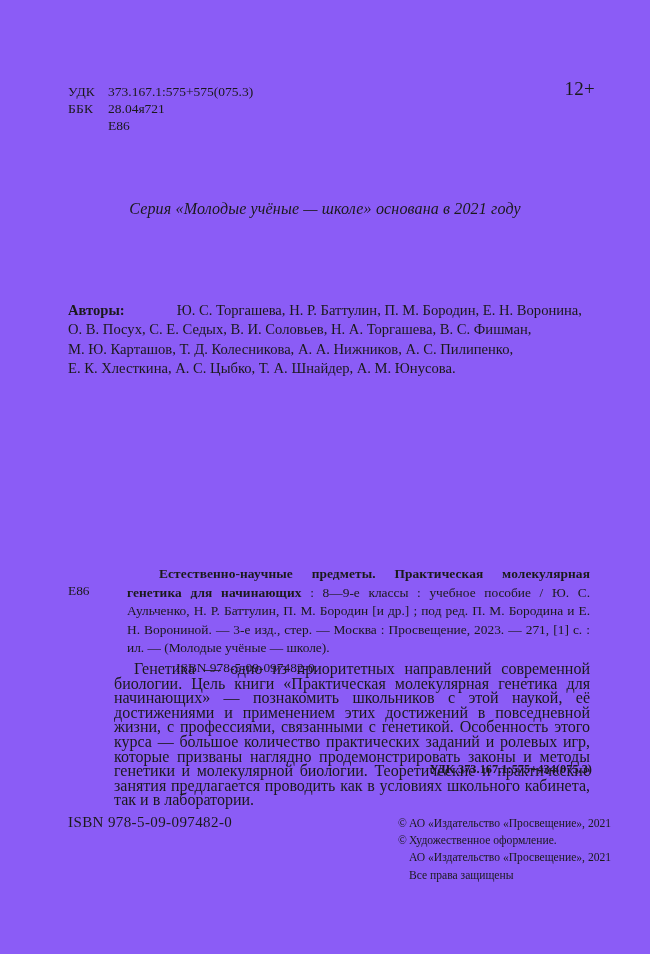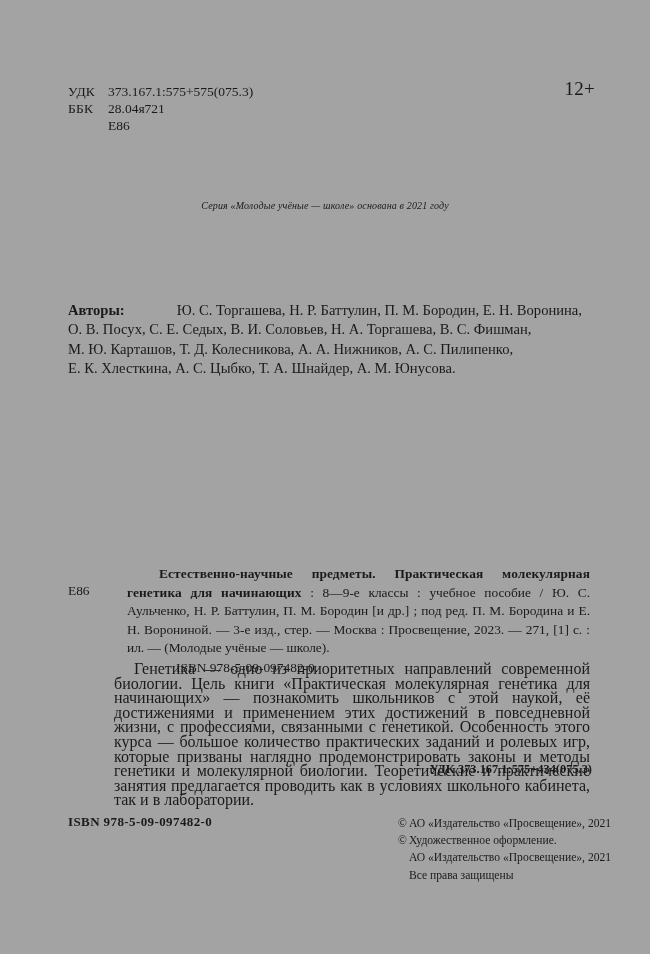--- a/index.html
+++ b/index.html
@@ -11,21 +11,21 @@
   body {
     font-family: "Liberation Serif", "DejaVu Serif", serif;
     color: #1a1a1a;
     -webkit-font-smoothing: antialiased;
   }
   .page {
     position: relative;
     width: 650px;
     height: 954px;
     margin: 0 auto;
-    background: #a3a3a3;
+    background: #8b5cf6;
     overflow: hidden;
   }
 
   
   .classification {
     position: absolute;
     left: 68px;
     top: 83px;
     font-size: 13.5px;
     line-height: 17px;
@@ -56,21 +56,21 @@
   }
 
   
   .series-line {
     position: absolute;
     left: 0;
     right: 0;
     top: 200px;
     text-align: center;
     font-style: italic;
-    font-size: 10px;
+    font-size: 16px;
     letter-spacing: 0.15px;
   }
 
   
   .authors {
     position: absolute;
     left: 68px;
     top: 301px;
     width: 514px;
     font-size: 14.6px;
@@ -144,22 +144,22 @@
     line-height: 16.5px;
     text-align: left;
     white-space: nowrap;
   }
 
   
   .isbn-footer {
     position: absolute;
     left: 68px;
     top: 814px;
-    font-weight: bold;
-    font-size: 13px;
+    font-weight: normal;
+    font-size: 15px;
     letter-spacing: 0.4px;
     white-space: nowrap;
   }
 
   
   .copyright {
     position: absolute;
     left: 398px;
     top: 815px;
     width: 200px;

